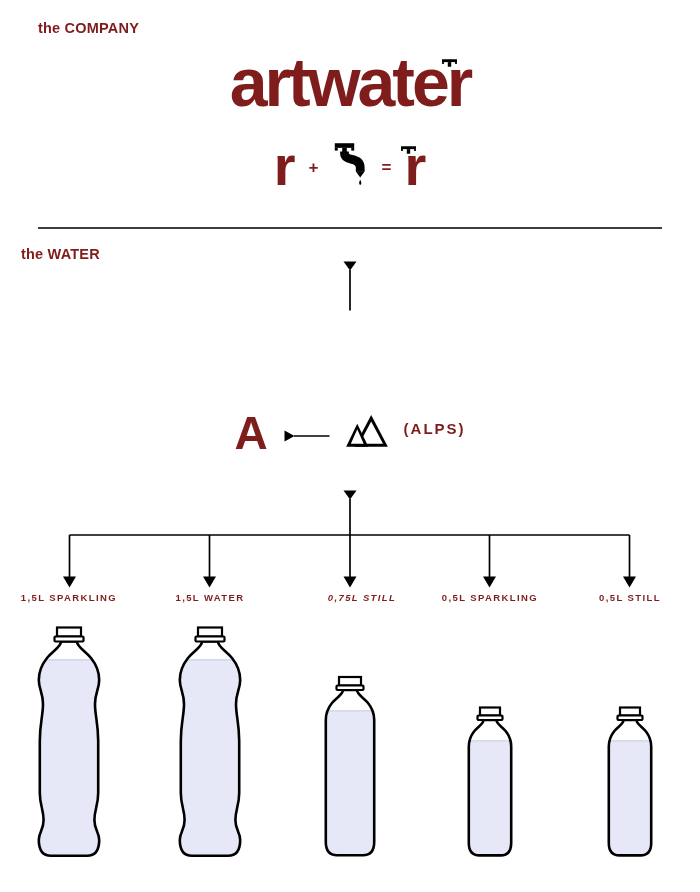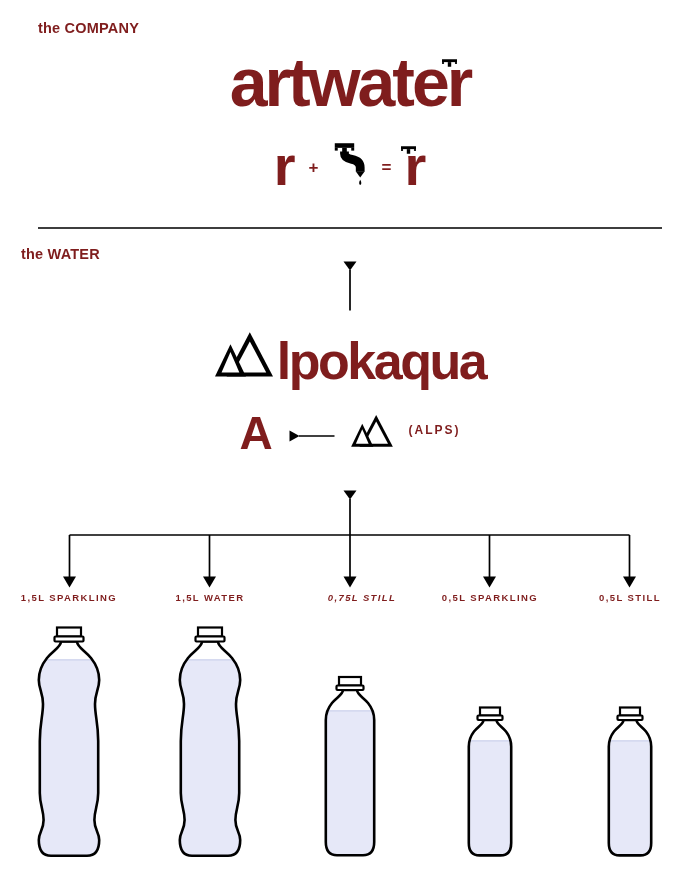--- a/index.html
+++ b/index.html
@@ -29,21 +29,21 @@
   
   .conn1{left:342px;top:261px;}
   
   .alp-row{top:332px;gap:4px;}
   .alp-text{font-size:52px;font-weight:bold;letter-spacing:-2.5px;line-height:1;}
   .alp-mark{margin-bottom:10px;}
   .f2{top:406px;gap:16px;height:50px;}
   .big-a{font-size:46px;font-weight:bold;line-height:1;}
   .f2-arrow{margin-bottom:14px;}
   .f2-mark{margin-bottom:9px;}
-  .alps-caption{font-size:12px;font-weight:bold;letter-spacing:2px;margin-bottom:19px;}
+  .alps-caption{font-size:15px;font-weight:bold;letter-spacing:2px;margin-bottom:19px;}
   
   .tree{left:30px;top:483px;}
   .product-label{position:absolute;top:592px;width:150px;text-align:center;
     font-size:9.5px;font-weight:bold;letter-spacing:1.4px;white-space:nowrap;}
   
   .bottle{position:absolute;}
   .water-fill{fill:#e6e8f8;}
   .water-surface{fill:#d6daf0;}
   .b-outline{fill:none;stroke:#000;stroke-width:2.6;stroke-linejoin:round;}
   .b-cap{fill:#fff;stroke:#000;stroke-width:2.2;}
@@ -95,29 +95,20 @@
 
   <div class="abs divider"></div>
 
   <div class="abs section-label" style="left:21px;top:246px;">the WATER</div>
 
   <svg class="abs conn1" width="16" height="50" viewBox="0 0 16 50">
     <polygon class="ink" points="1.5,0.5 14.5,0.5 8,9.5"></polygon>
     <line class="line" x1="8" y1="9" x2="8" y2="49.5"></line>
   </svg>
 
-  <div class="abs formula-row alp-row">
-    <svg class="alp-mark" width="58" height="45" viewBox="0 0 60 46">
-      <polygon class="ink" points="36,0 12,45.8 60,45.8"></polygon>
-      <polygon points="36,9.5 19,41.5 53,41.5" fill="#fff"></polygon>
-      <polygon class="ink" points="16,12.5 0,45.8 32,45.8"></polygon>
-      <polygon points="16,20.5 6.8,41.5 25.2,41.5" fill="#fff"></polygon>
-    </svg>
-    <span class="alp-text">lpokaqua</span>
-  </div>
 
   <div class="abs formula-row f2">
     <span class="big-a">A</span>
     <svg class="f2-arrow" width="46" height="12" viewBox="0 0 46 12">
       <polygon class="ink" points="0.5,0.5 0.5,11.5 10.5,6"></polygon>
       <line class="line" x1="10" y1="6" x2="45.5" y2="6" stroke-width="1.6"></line>
     </svg>
     <svg class="f2-mark" width="42" height="32" viewBox="0 0 60 46">
       <polygon class="ink" points="36,0 12,45.8 60,45.8"></polygon>
       <polygon points="36,9.5 19,41.5 53,41.5" fill="#fff"></polygon>

